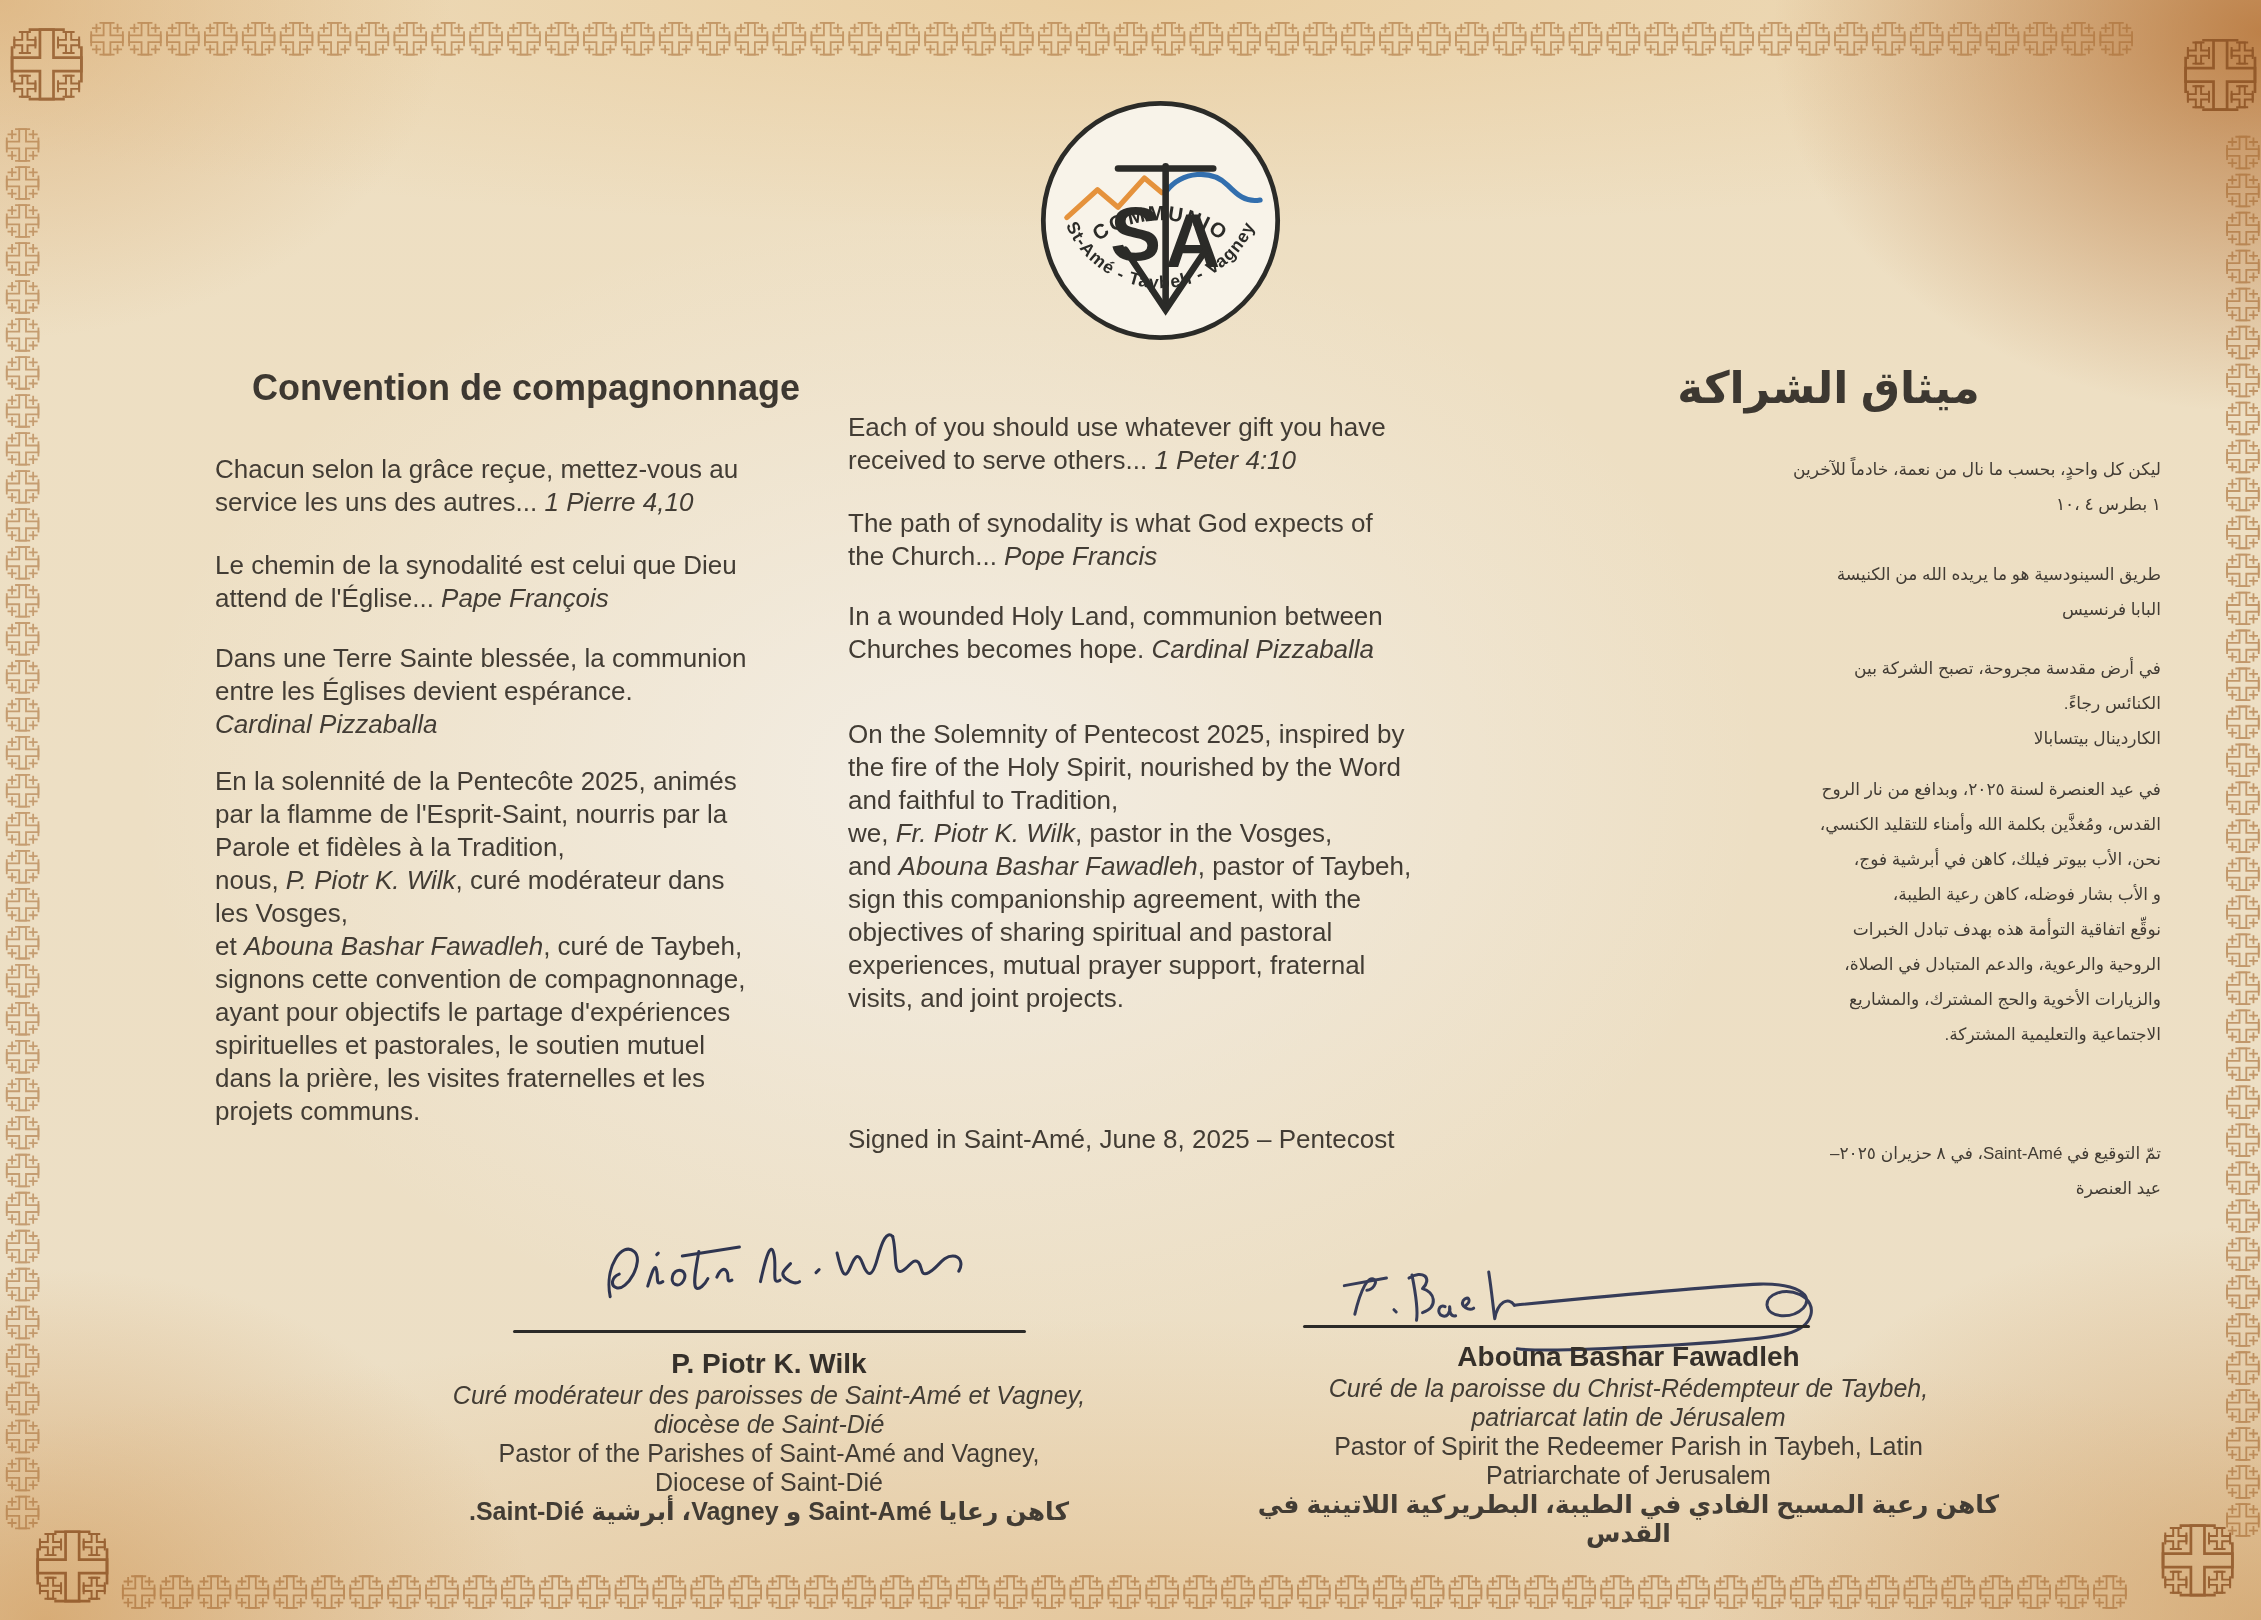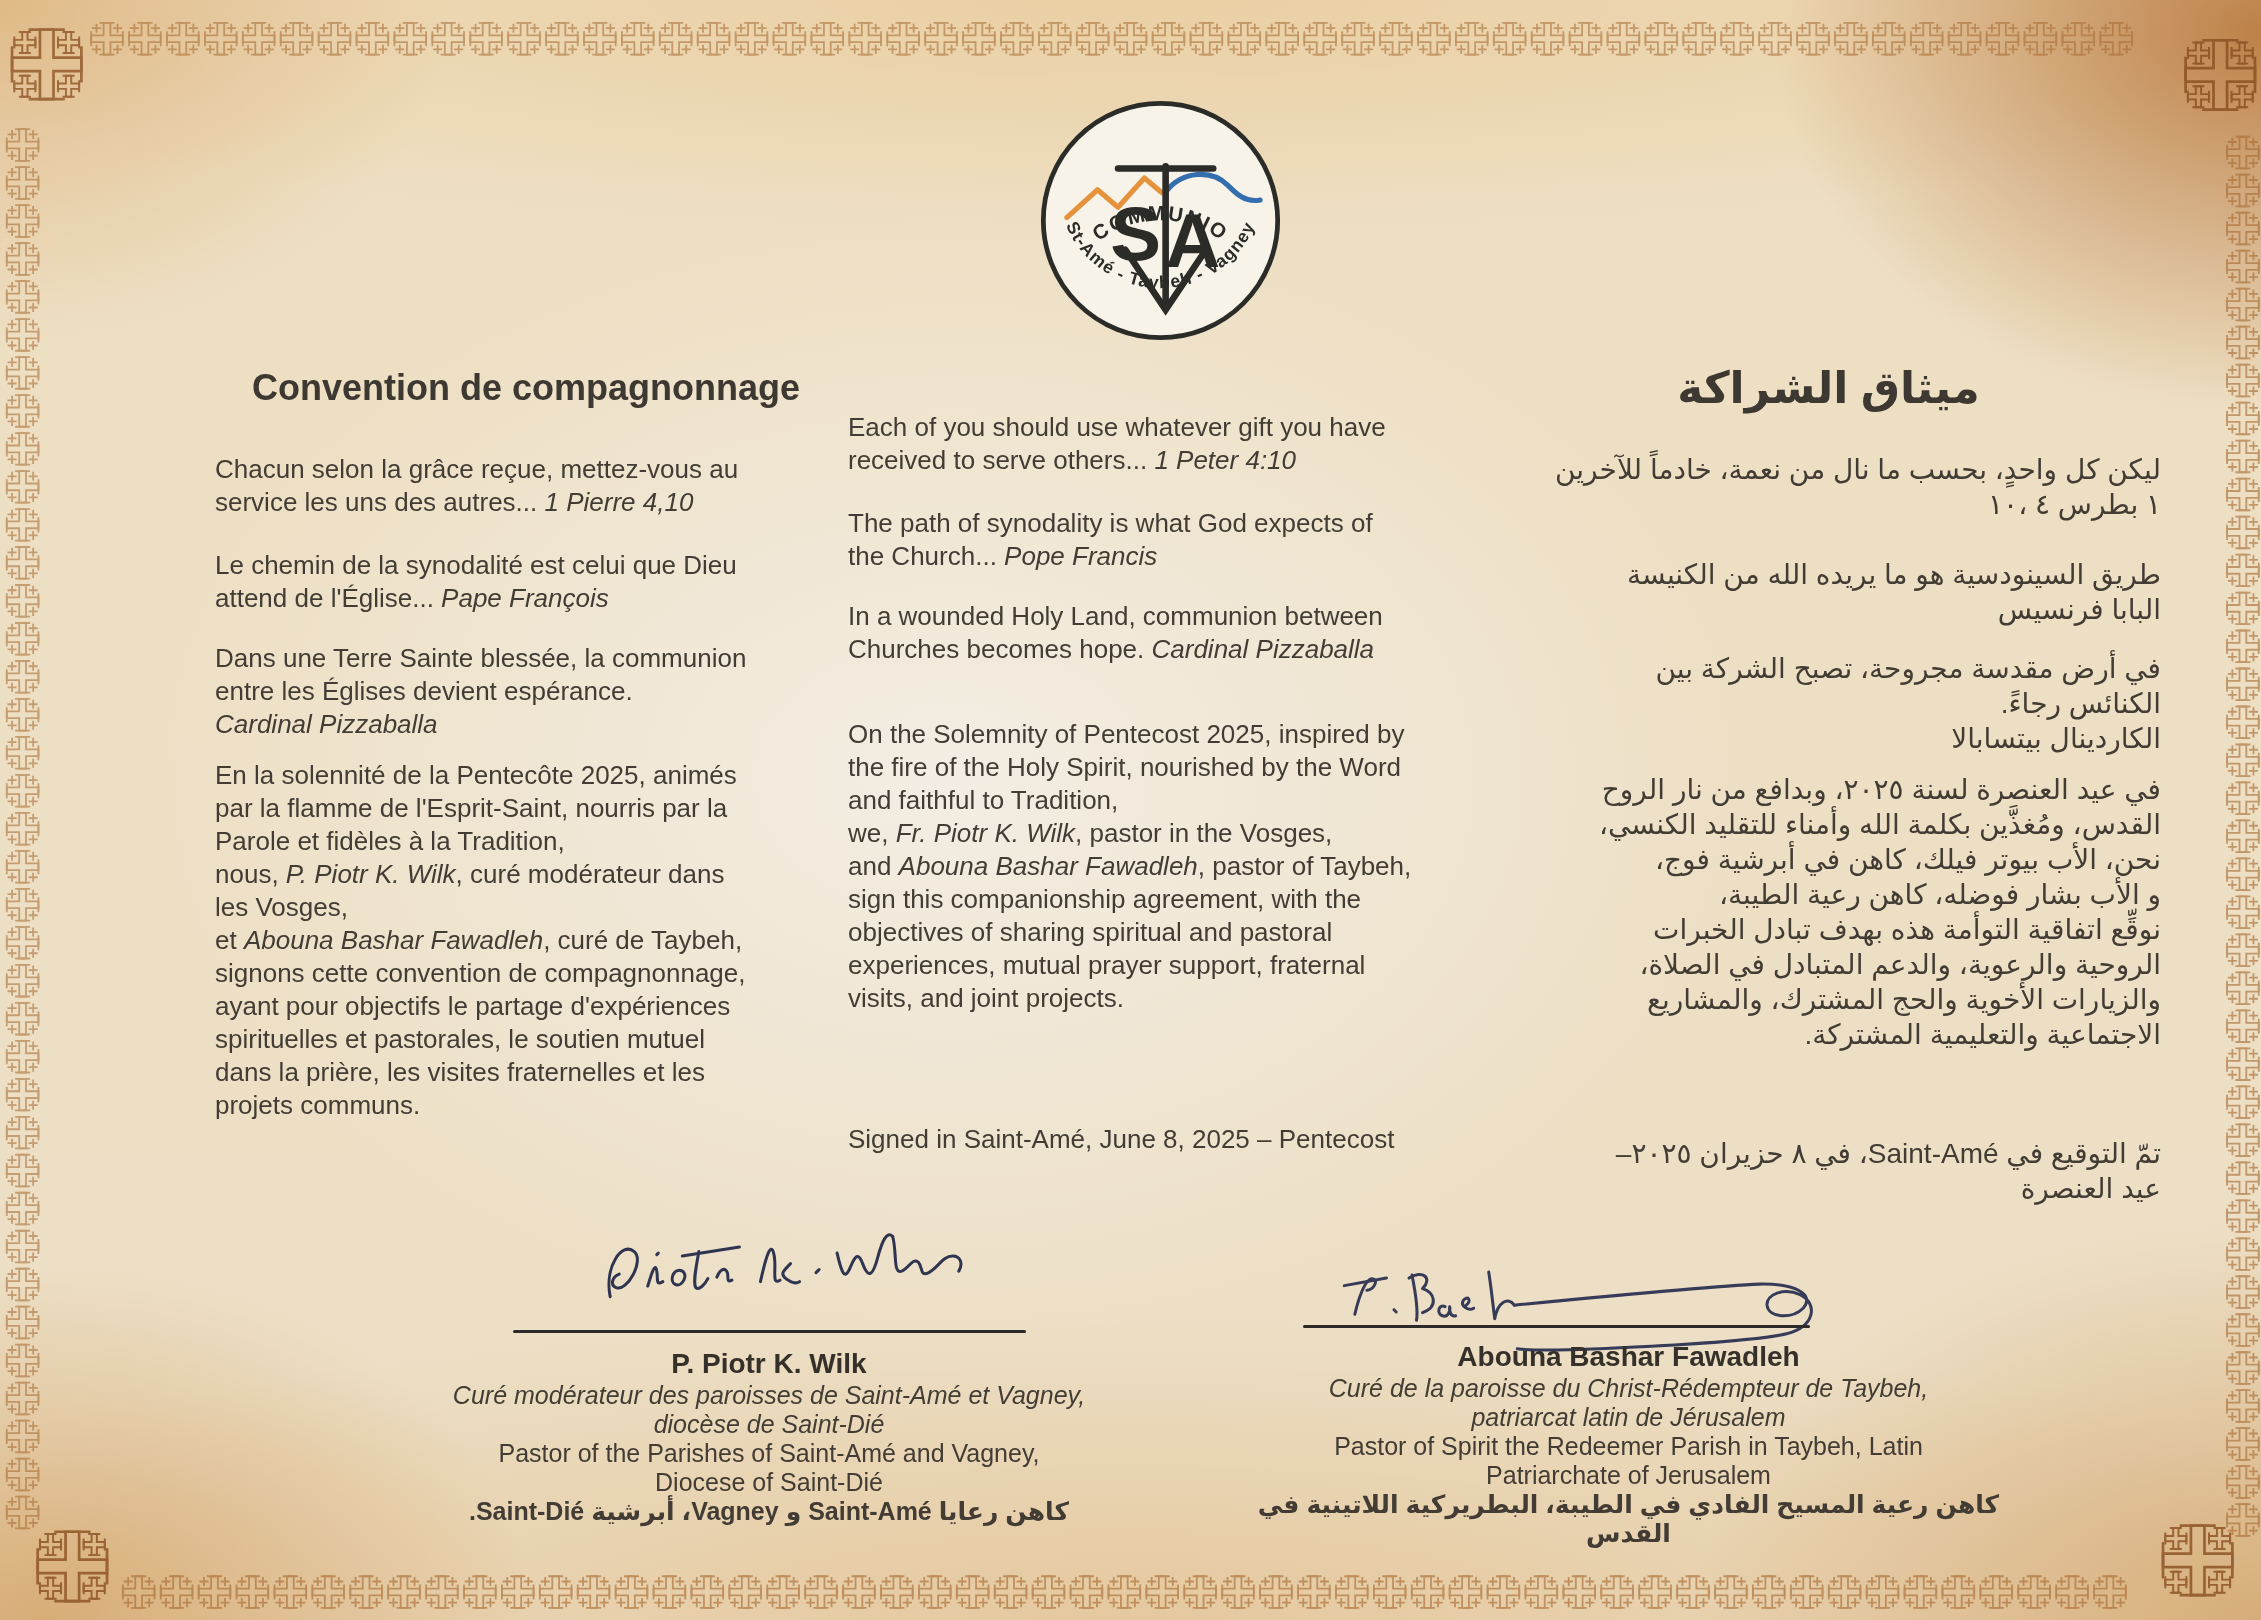--- a/index.html
+++ b/index.html
@@ -12,21 +12,21 @@
       radial-gradient(ellipse 603px 452px at 0% 0%, rgba(212,158,94,.55), rgba(212,158,94,0) 75%),
       radial-gradient(ellipse 678px 490px at 2% 100%, rgba(203,142,72,.6), rgba(203,142,72,0) 72%),
       radial-gradient(ellipse 754px 528px at 100% 100%, rgba(198,136,66,.55), rgba(198,136,66,0) 75%),
       radial-gradient(ellipse 1809px 377px at 50% 100%, rgba(222,177,118,.5), rgba(222,177,118,0) 80%),
       radial-gradient(ellipse 1809px 286px at 50% 0%, rgba(231,196,142,.6), rgba(231,196,142,0) 80%),
       linear-gradient(180deg,#eedfc2,#ecdfc6);}
   .col{position:absolute;top:367px;}
   .col h2{margin:0;font-size:36px;line-height:42px;font-weight:bold;text-align:center;color:#3d3831;}
   .col-ar h2{font-size:44px;line-height:41px;}
   .para{margin:0;font-size:26px;line-height:33px;white-space:pre-line;}
-  .col-ar .para{font-size:28px;line-height:35px;}
+  .col-ar .para{font-size:17px;line-height:35px;}
   .it{font-style:italic;}
   .col-fr{left:215px;width:622px;}
   .col-en{left:848px;width:627px;}
   .col-ar{left:1496px;width:665px;direction:rtl;text-align:right;}
   .sigline{position:absolute;height:3px;background:#2b2a28;border-radius:1.5px;}
   .sigblock{position:absolute;text-align:center;}
   .sigblock .name{font-size:28px;font-weight:bold;line-height:35px;color:#35302a;}
   .sigblock .role{font-size:25px;line-height:29px;}
   .sigblock .ar{direction:rtl;font-weight:600;}
   .sig-svg{position:absolute;}
@@ -276,21 +276,21 @@
 
   <div class="col col-fr">
     <h2>Convention de compagnonnage</h2>
     <p class="para" style="margin-top:44px"><span>Chacun selon la grâce reçue, mettez-vous au
 service les uns des autres... </span><span class="it">1 Pierre 4,10</span></p>
     <p class="para" style="margin-top:30px"><span>Le chemin de la synodalité est celui que Dieu
 attend de l'Église... </span><span class="it">Pape François</span></p>
     <p class="para" style="margin-top:27px"><span>Dans une Terre Sainte blessée, la communion
 entre les Églises devient espérance.
 </span><span class="it">Cardinal Pizzaballa</span></p>
-    <p class="para" style="margin-top:18px"><span>En la solennité de la Pentecôte 2025, animés
+    <p class="para" style="margin-top:24px"><span>En la solennité de la Pentecôte 2025, animés
 par la flamme de l'Esprit-Saint, nourris par la
 Parole et fidèles à la Tradition,
 nous, </span><span class="it">P. Piotr K. Wilk</span><span>, curé modérateur dans
 les Vosges,
 et </span><span class="it">Abouna Bashar Fawadleh</span><span>, curé de Taybeh,
 signons cette convention de compagnonnage,
 ayant pour objectifs le partage d'expériences
 spirituelles et pastorales, le soutien mutuel
 dans la prière, les visites fraternelles et les
 projets communs.</span></p>

